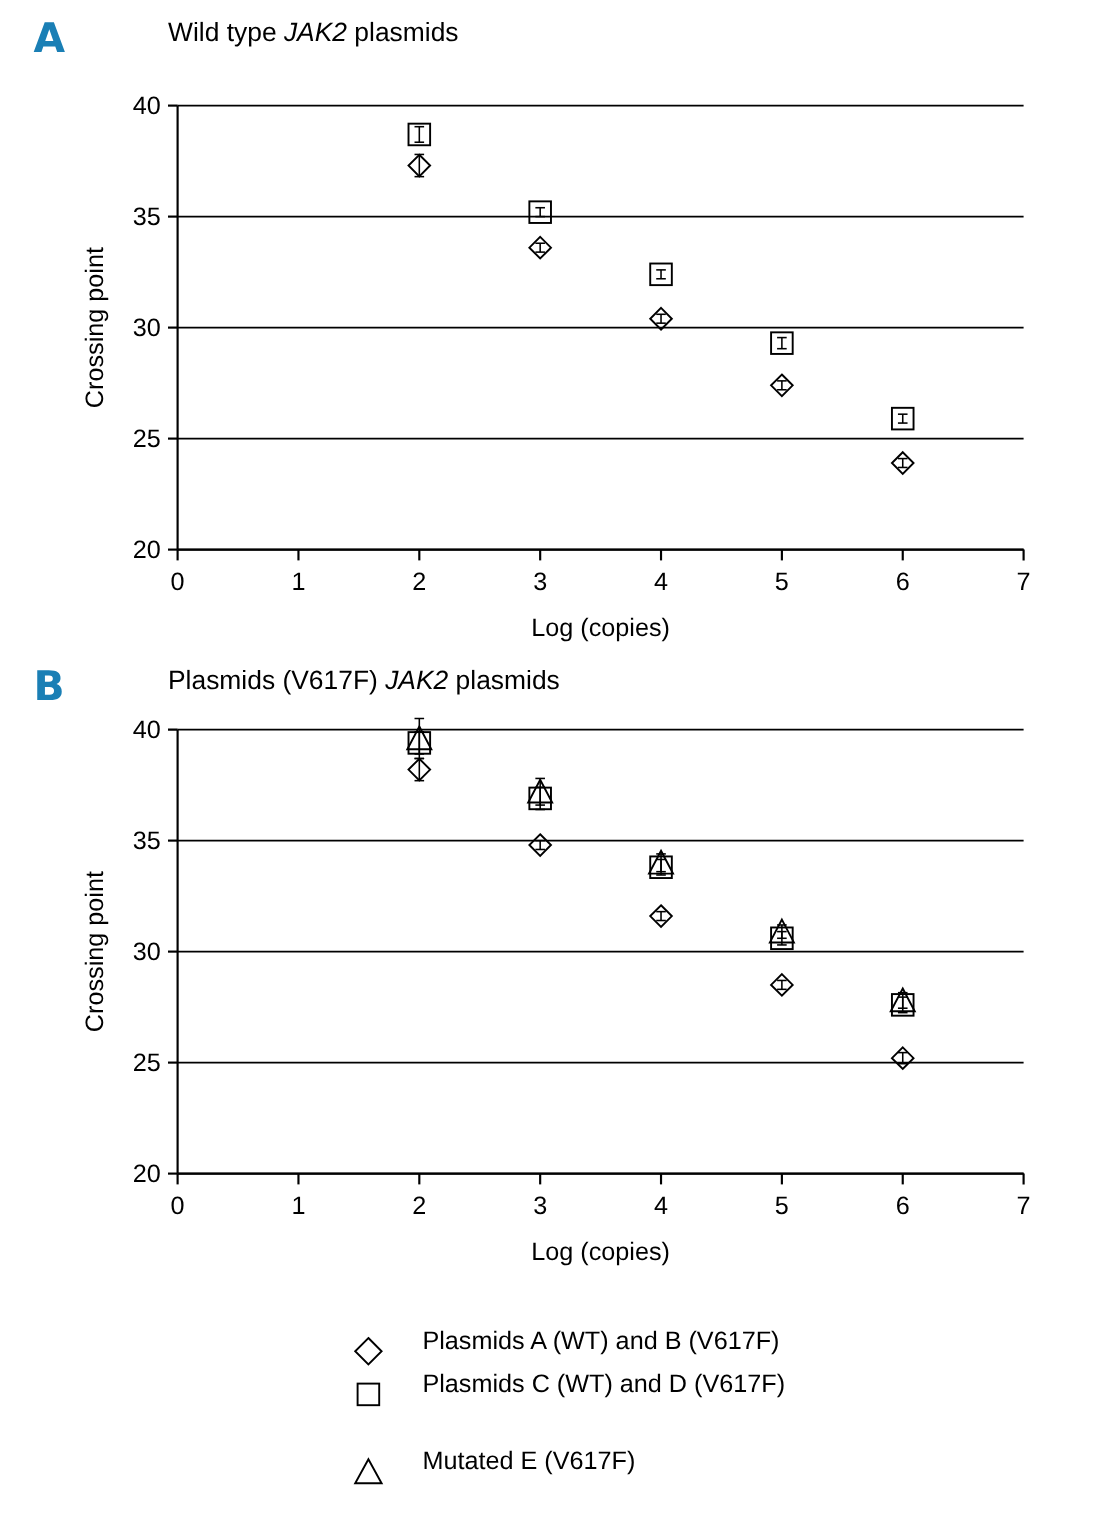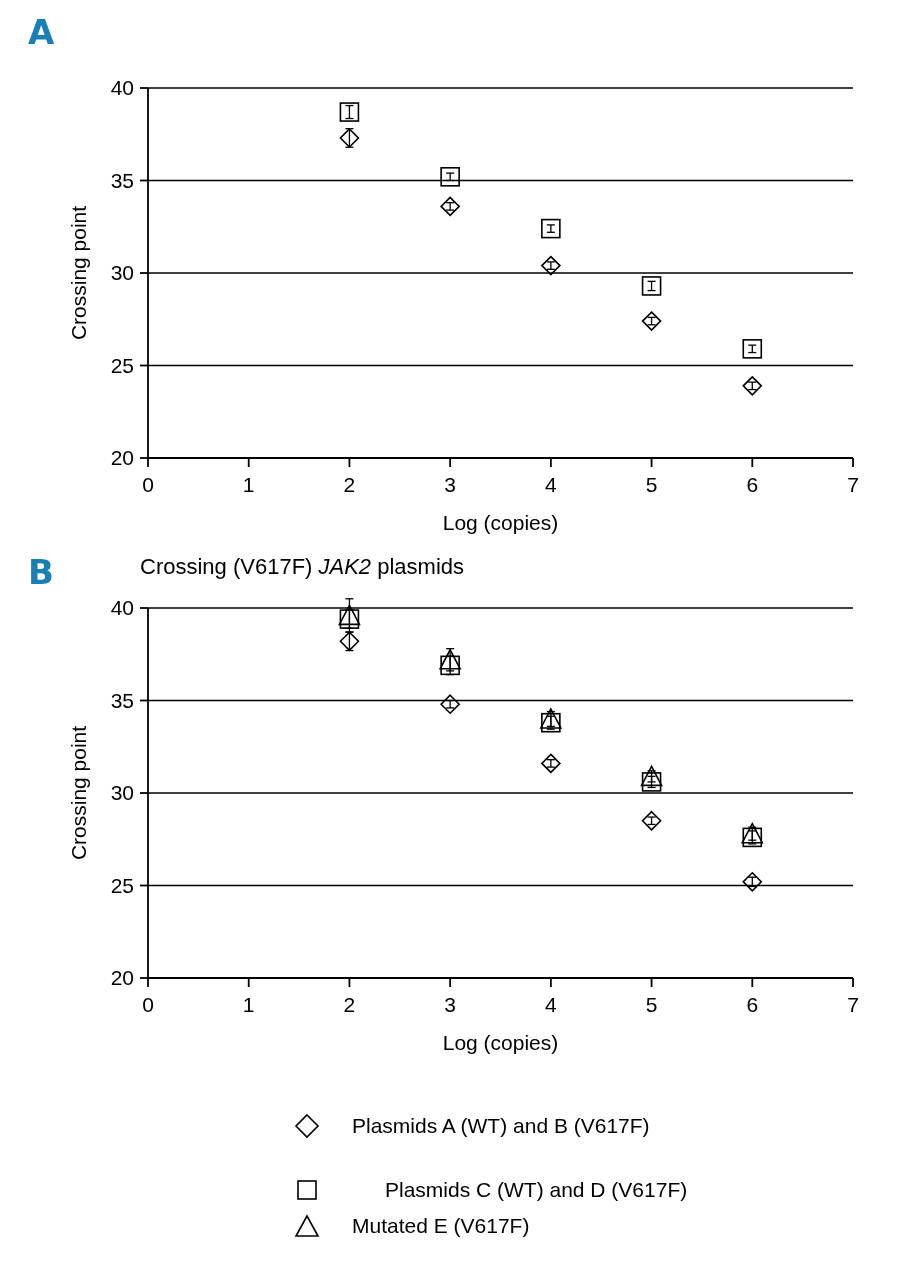--- a/index.html
+++ b/index.html
@@ -75,44 +75,44 @@
     left: 0;
     top: 1090px;
     width: 917px;
     height: 180px;
   }
   .legend-row {
     position: absolute;
     left: 280px;
     height: 40px;
     display: flex;
-    align-items: center;
   }
   .legend-row .sym {
     width: 54px;
     display: flex;
     justify-content: center;
     align-items: center;
   }
   .legend-row .lbl {
     font-size: 21px;
     margin-left: 18px;
     white-space: nowrap;
   }
   #legend-row-0 { top: 16px; }
-  #legend-row-1 { top: 80px; gap: 33px; }
+  #legend-row-1 { top: 52px; }
   #legend-row-2 { top: 116px; }
 </style>
 </head>
 <body>
 
 <div class="figure">
 
   <div class="panel" id="panel-a">
     <div class="panel-letter">A</div>
+    <div class="panel-title"><span>Wild type </span><span class="ital">JAK2</span><span> plasmids</span></div>
     <div class="plot-wrap">
       <svg class="plot" id="svg-a" width="917" height="540">
           <line x1="148" y1="458" x2="853" y2="458" stroke="#000" stroke-width="1.4"></line>
           <line x1="148" y1="365.5" x2="853" y2="365.5" stroke="#000" stroke-width="1.4"></line>
           <line x1="148" y1="273" x2="853" y2="273" stroke="#000" stroke-width="1.4"></line>
           <line x1="148" y1="180.5" x2="853" y2="180.5" stroke="#000" stroke-width="1.4"></line>
           <line x1="148" y1="88" x2="853" y2="88" stroke="#000" stroke-width="1.4"></line>
           <line x1="148" y1="88" x2="148" y2="458" stroke="#000" stroke-width="1.8"></line>
           <line x1="148" y1="458" x2="853" y2="458" stroke="#000" stroke-width="1.8"></line>
           <line x1="140" y1="458" x2="148" y2="458" stroke="#000" stroke-width="1.8"></line>
@@ -182,21 +182,21 @@
           <line x1="752.2857142857142" y1="345.15000000000003" x2="752.2857142857142" y2="352.55" stroke="#000" stroke-width="1.3"></line>
           <line x1="748.2857142857142" y1="345.15000000000003" x2="756.2857142857142" y2="345.15000000000003" stroke="#000" stroke-width="1.3"></line>
           <line x1="748.2857142857142" y1="352.55" x2="756.2857142857142" y2="352.55" stroke="#000" stroke-width="1.3"></line>
           <rect x="743.2857142857142" y="339.85" width="18" height="18" fill="none" stroke="#000" stroke-width="1.6"></rect>
         </svg>
     </div>
   </div>
 
   <div class="panel" id="panel-b">
     <div class="panel-letter">B</div>
-    <div class="panel-title"><span>Crossing (V617F) </span><span class="ital">JAK2</span><span> plasmids</span></div>
+    <div class="panel-title"><span>Plasmids (V617F) </span><span class="ital">JAK2</span><span> plasmids</span></div>
     <div class="plot-wrap">
       <svg class="plot" id="svg-b" width="917" height="540">
           <line x1="148" y1="438" x2="853" y2="438" stroke="#000" stroke-width="1.4"></line>
           <line x1="148" y1="345.5" x2="853" y2="345.5" stroke="#000" stroke-width="1.4"></line>
           <line x1="148" y1="253" x2="853" y2="253" stroke="#000" stroke-width="1.4"></line>
           <line x1="148" y1="160.5" x2="853" y2="160.5" stroke="#000" stroke-width="1.4"></line>
           <line x1="148" y1="68" x2="853" y2="68" stroke="#000" stroke-width="1.4"></line>
           <line x1="148" y1="68" x2="148" y2="438" stroke="#000" stroke-width="1.8"></line>
           <line x1="148" y1="438" x2="853" y2="438" stroke="#000" stroke-width="1.8"></line>
           <line x1="140" y1="438" x2="148" y2="438" stroke="#000" stroke-width="1.8"></line>

